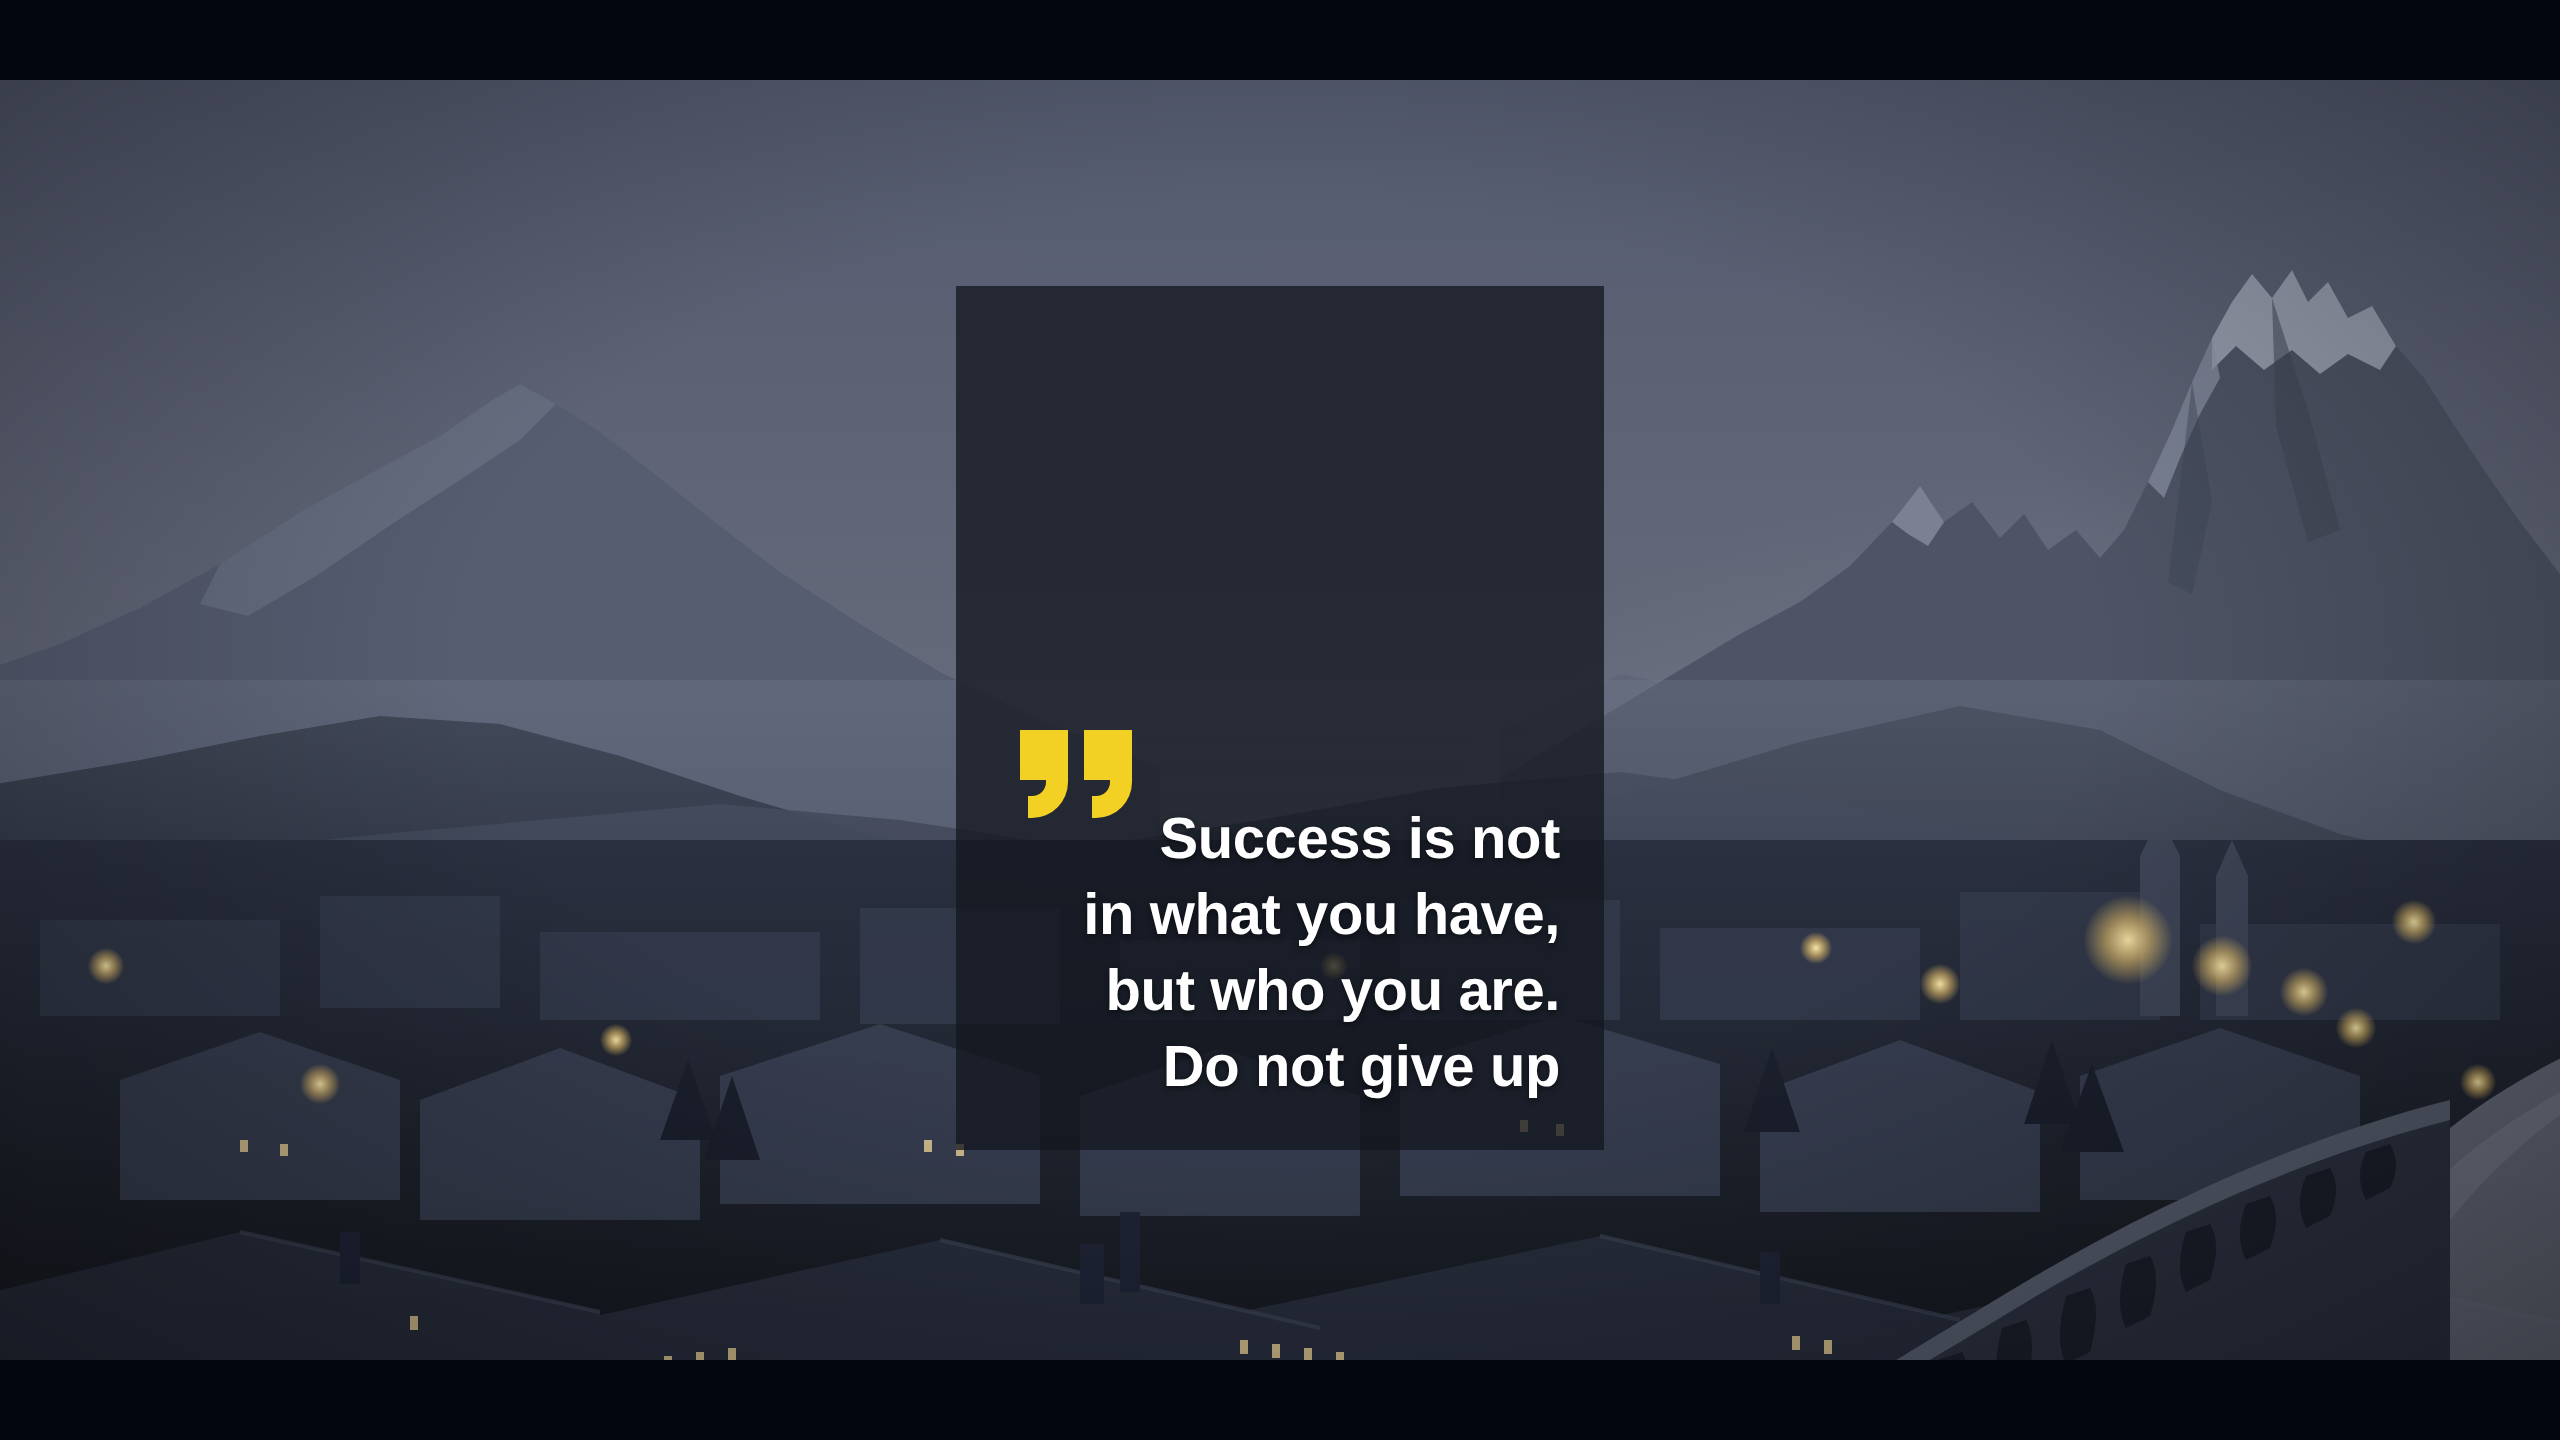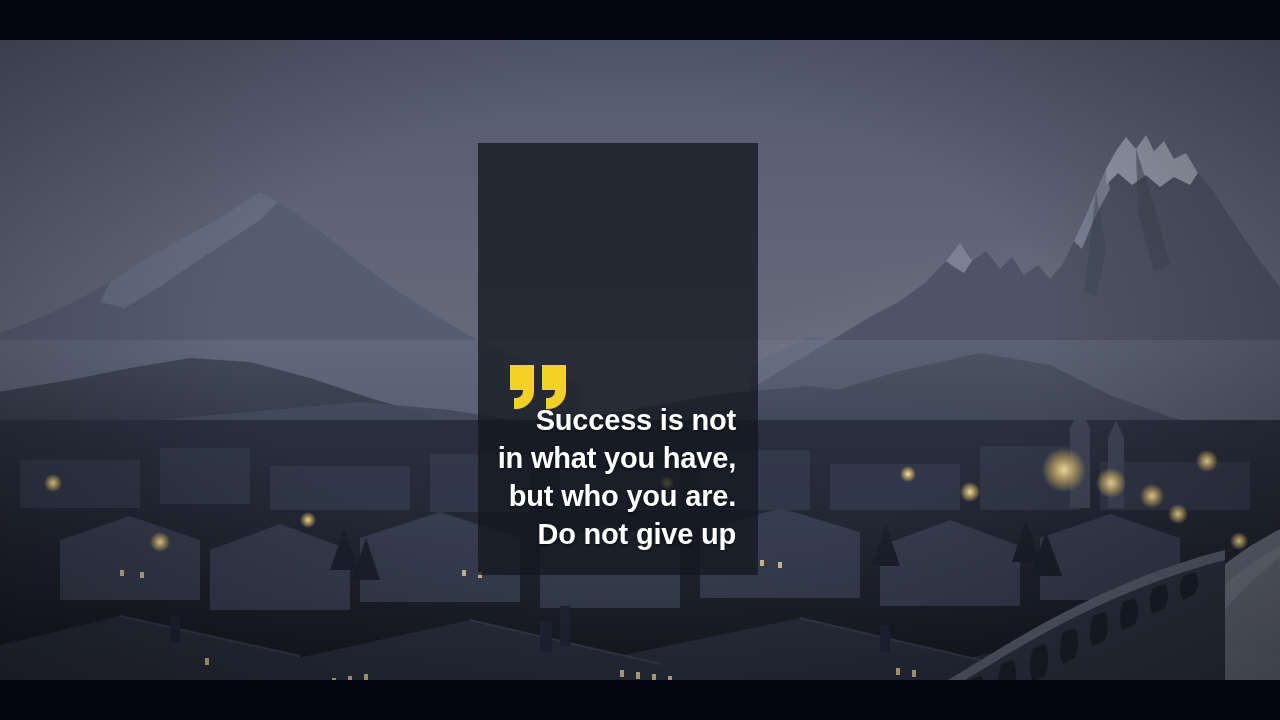--- a/index.html
+++ b/index.html
@@ -67,21 +67,21 @@
   
   .viaduct { position:absolute; right:55px; bottom:0px; width:330px; height:170px; }
   .viaduct svg { width:100%; height:100%; display:block; }
 
   
   .vignette { position:absolute; inset:0; pointer-events:none;
               background:radial-gradient(ellipse at 50% 45%, rgba(0,0,0,0) 45%, rgba(0,0,0,.38) 100%); }
 
   
   .quote-card {
-    position:absolute; left:478px; top:143px; width:280px; height:432px;
+    position:absolute; left:478px; top:143px; width:324px; height:432px;
     background:rgba(18,22,30,.76);
     z-index:40;
   }
   .quote-body { position:absolute; left:0; right:22px; bottom:22px; }
 
   .quote-mark {
     position:absolute; left:30px; top:-38px;
     width:62px; height:48px;
   }
   .quote-mark svg { width:100%; height:100%; display:block; }

